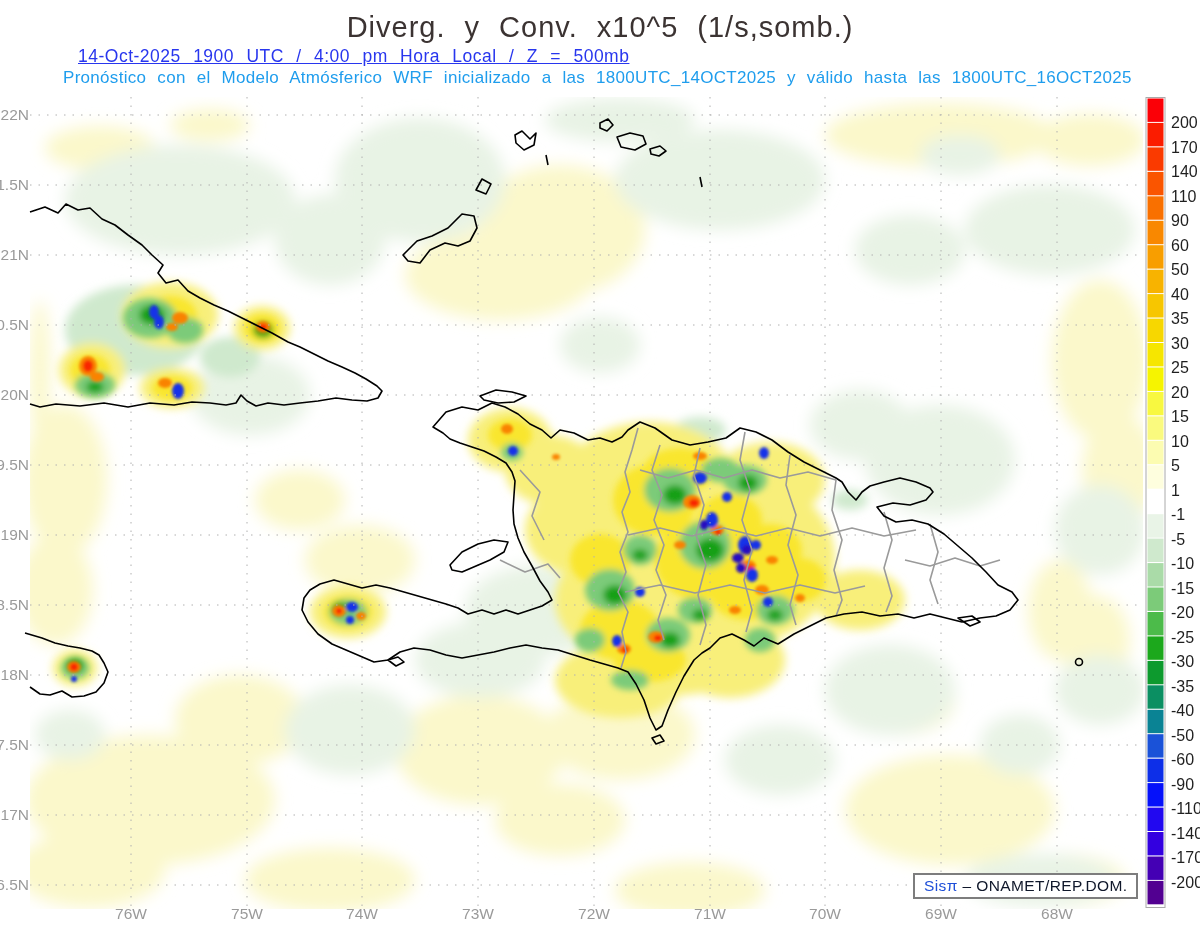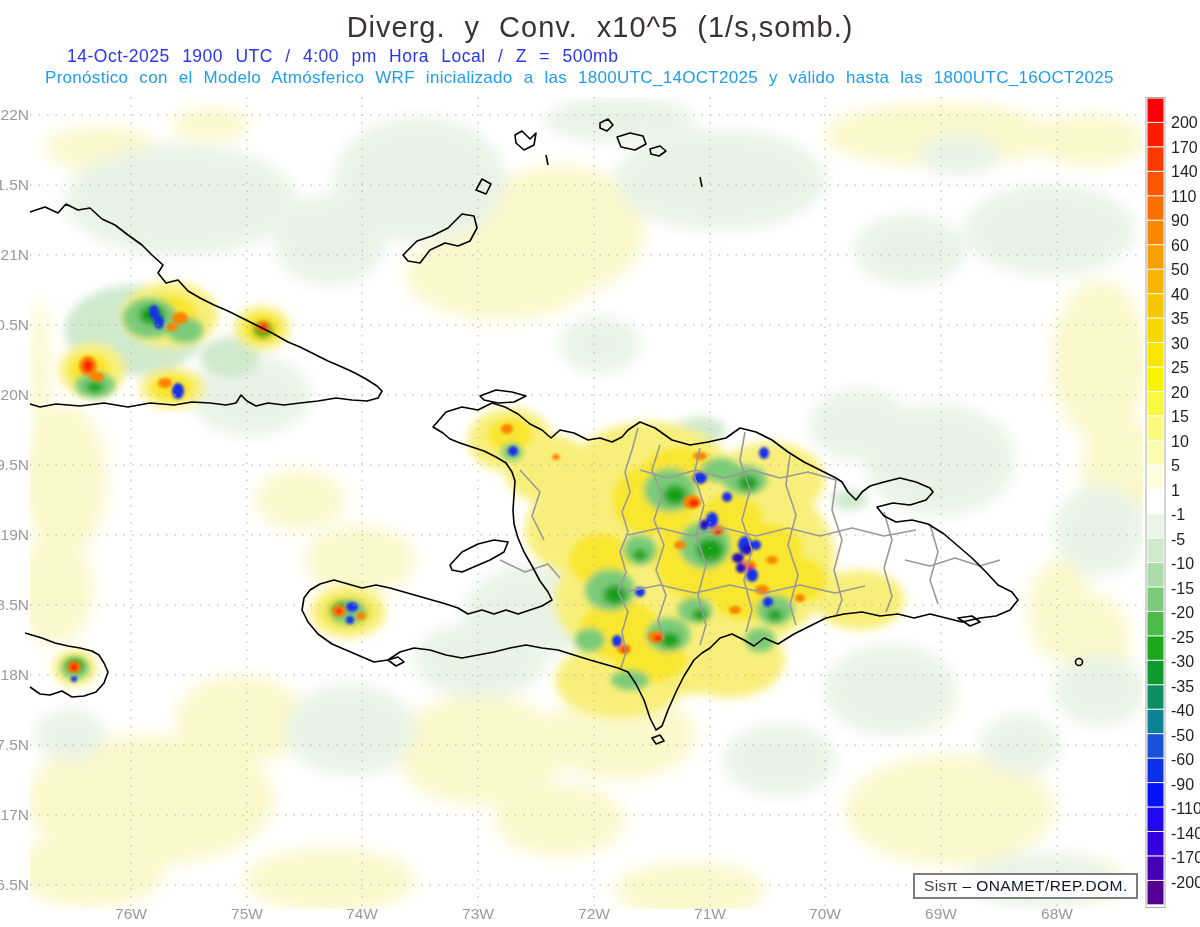--- a/index.html
+++ b/index.html
@@ -1,28 +1,28 @@
 <!DOCTYPE html>
 <html><head>
 <meta charset="utf-8">
 <style>
   html,body{margin:0;padding:0;background:#ffffff;}
   .stage{position:relative;width:1200px;height:927px;background:#fff;overflow:hidden;
          font-family:"Liberation Sans",sans-serif;}
   .title{position:absolute;top:2px;left:0;width:1200px;text-align:center;
          font-size:29px;font-weight:400;letter-spacing:1px;word-spacing:10px;color:#3b3332;margin-top:9px;}
-  .sub1{position:absolute;top:46px;left:67px;font-size:17.5px;color:#2836ee;
-        letter-spacing:.5px;word-spacing:7px;}
-  .sub2{position:absolute;top:68px;left:45px;font-size:17px;color:#1f9ded;
+  .sub1{position:absolute;top:46px;left:78px;font-size:17.5px;color:#2836ee;
+        letter-spacing:.5px;word-spacing:7px;text-decoration:underline;}
+  .sub2{position:absolute;top:68px;left:63px;font-size:17px;color:#1f9ded;
         letter-spacing:.3px;word-spacing:6px;}
   svg.map{position:absolute;top:95px;left:0;}
   .credit{position:absolute;left:913px;top:873px;width:212px;height:22px;
           background:#fff;border:2px solid #7d7d7d;font-size:15.5px;line-height:22px;
           padding-left:9px;letter-spacing:.4px;white-space:nowrap;}
-  .credit .logo{color:#404040;text-align:center;}
+  .credit .logo{color:#1d4ed8;text-align:center;}
   .credit .rest{color:#0f172a;}
   text{font-family:"Liberation Sans",sans-serif;}
   .axis text{fill:#9a9a9a;font-size:15.5px;}
   .cblab text{fill:#1f1f1f;font-size:16px;}
 </style>
 </head>
 <body>
 
 <div class="stage">
   <div class="title">Diverg. y Conv. x10^5 (1/s,somb.)</div>

